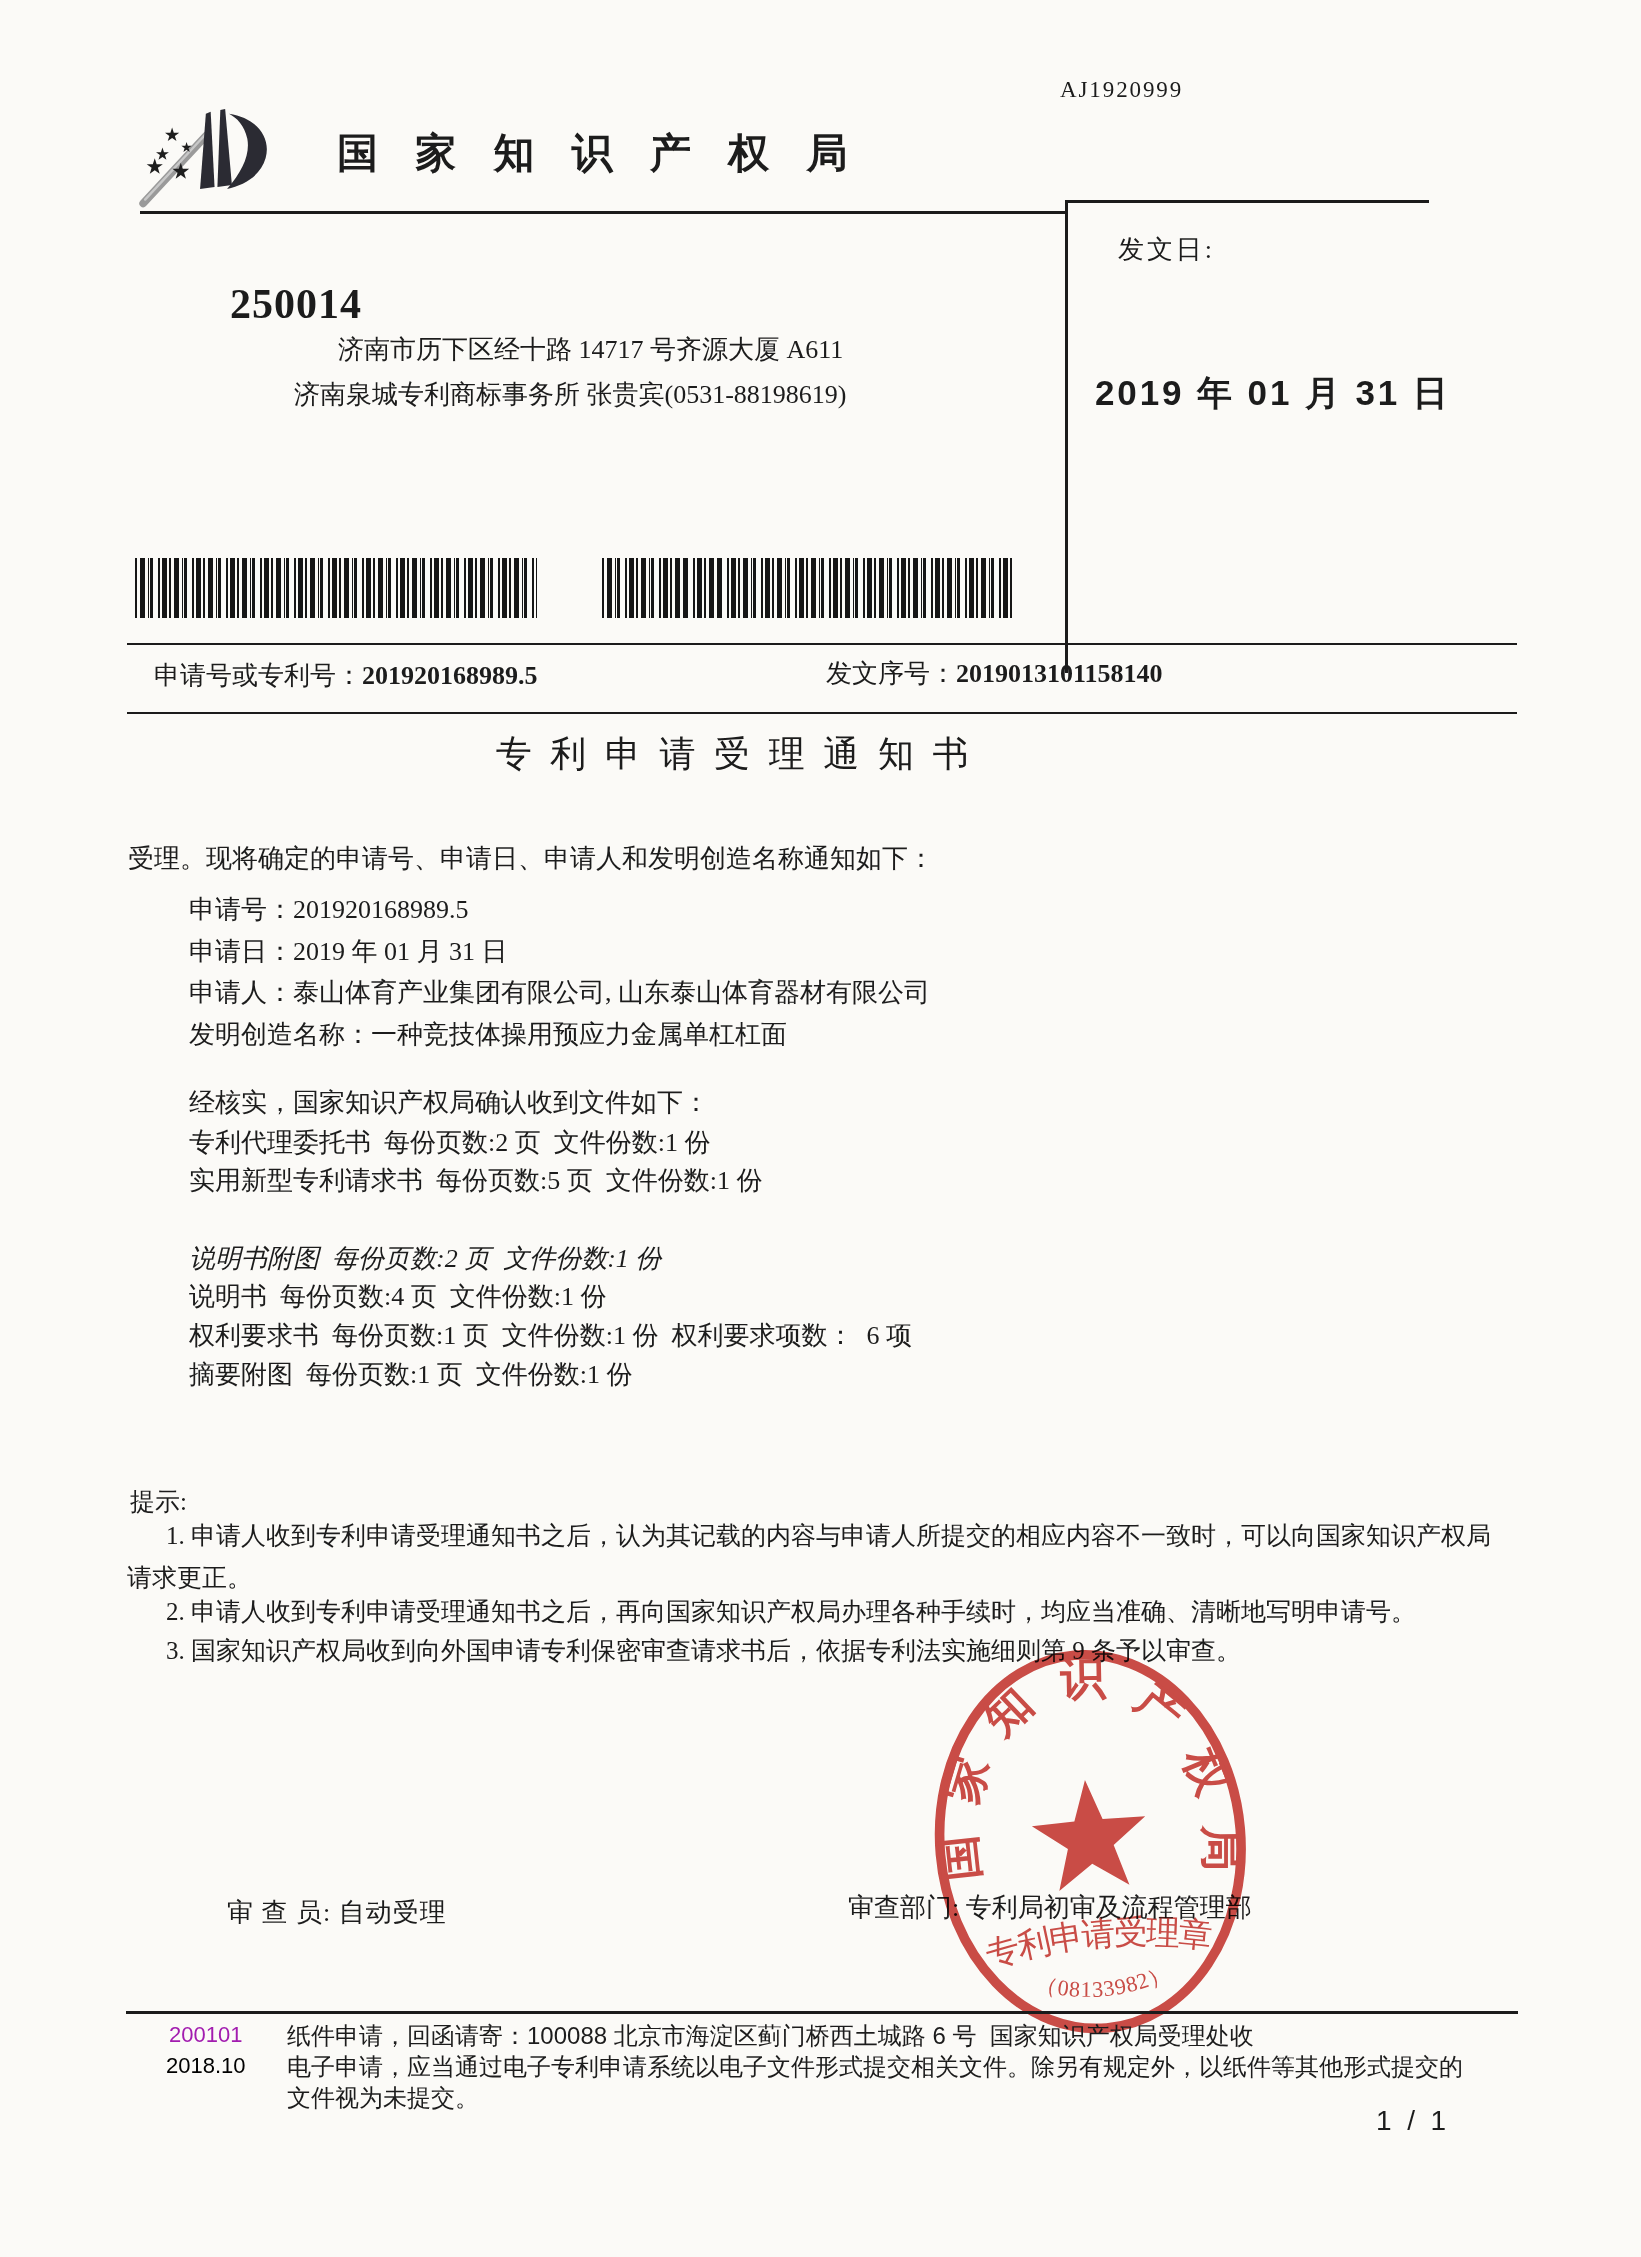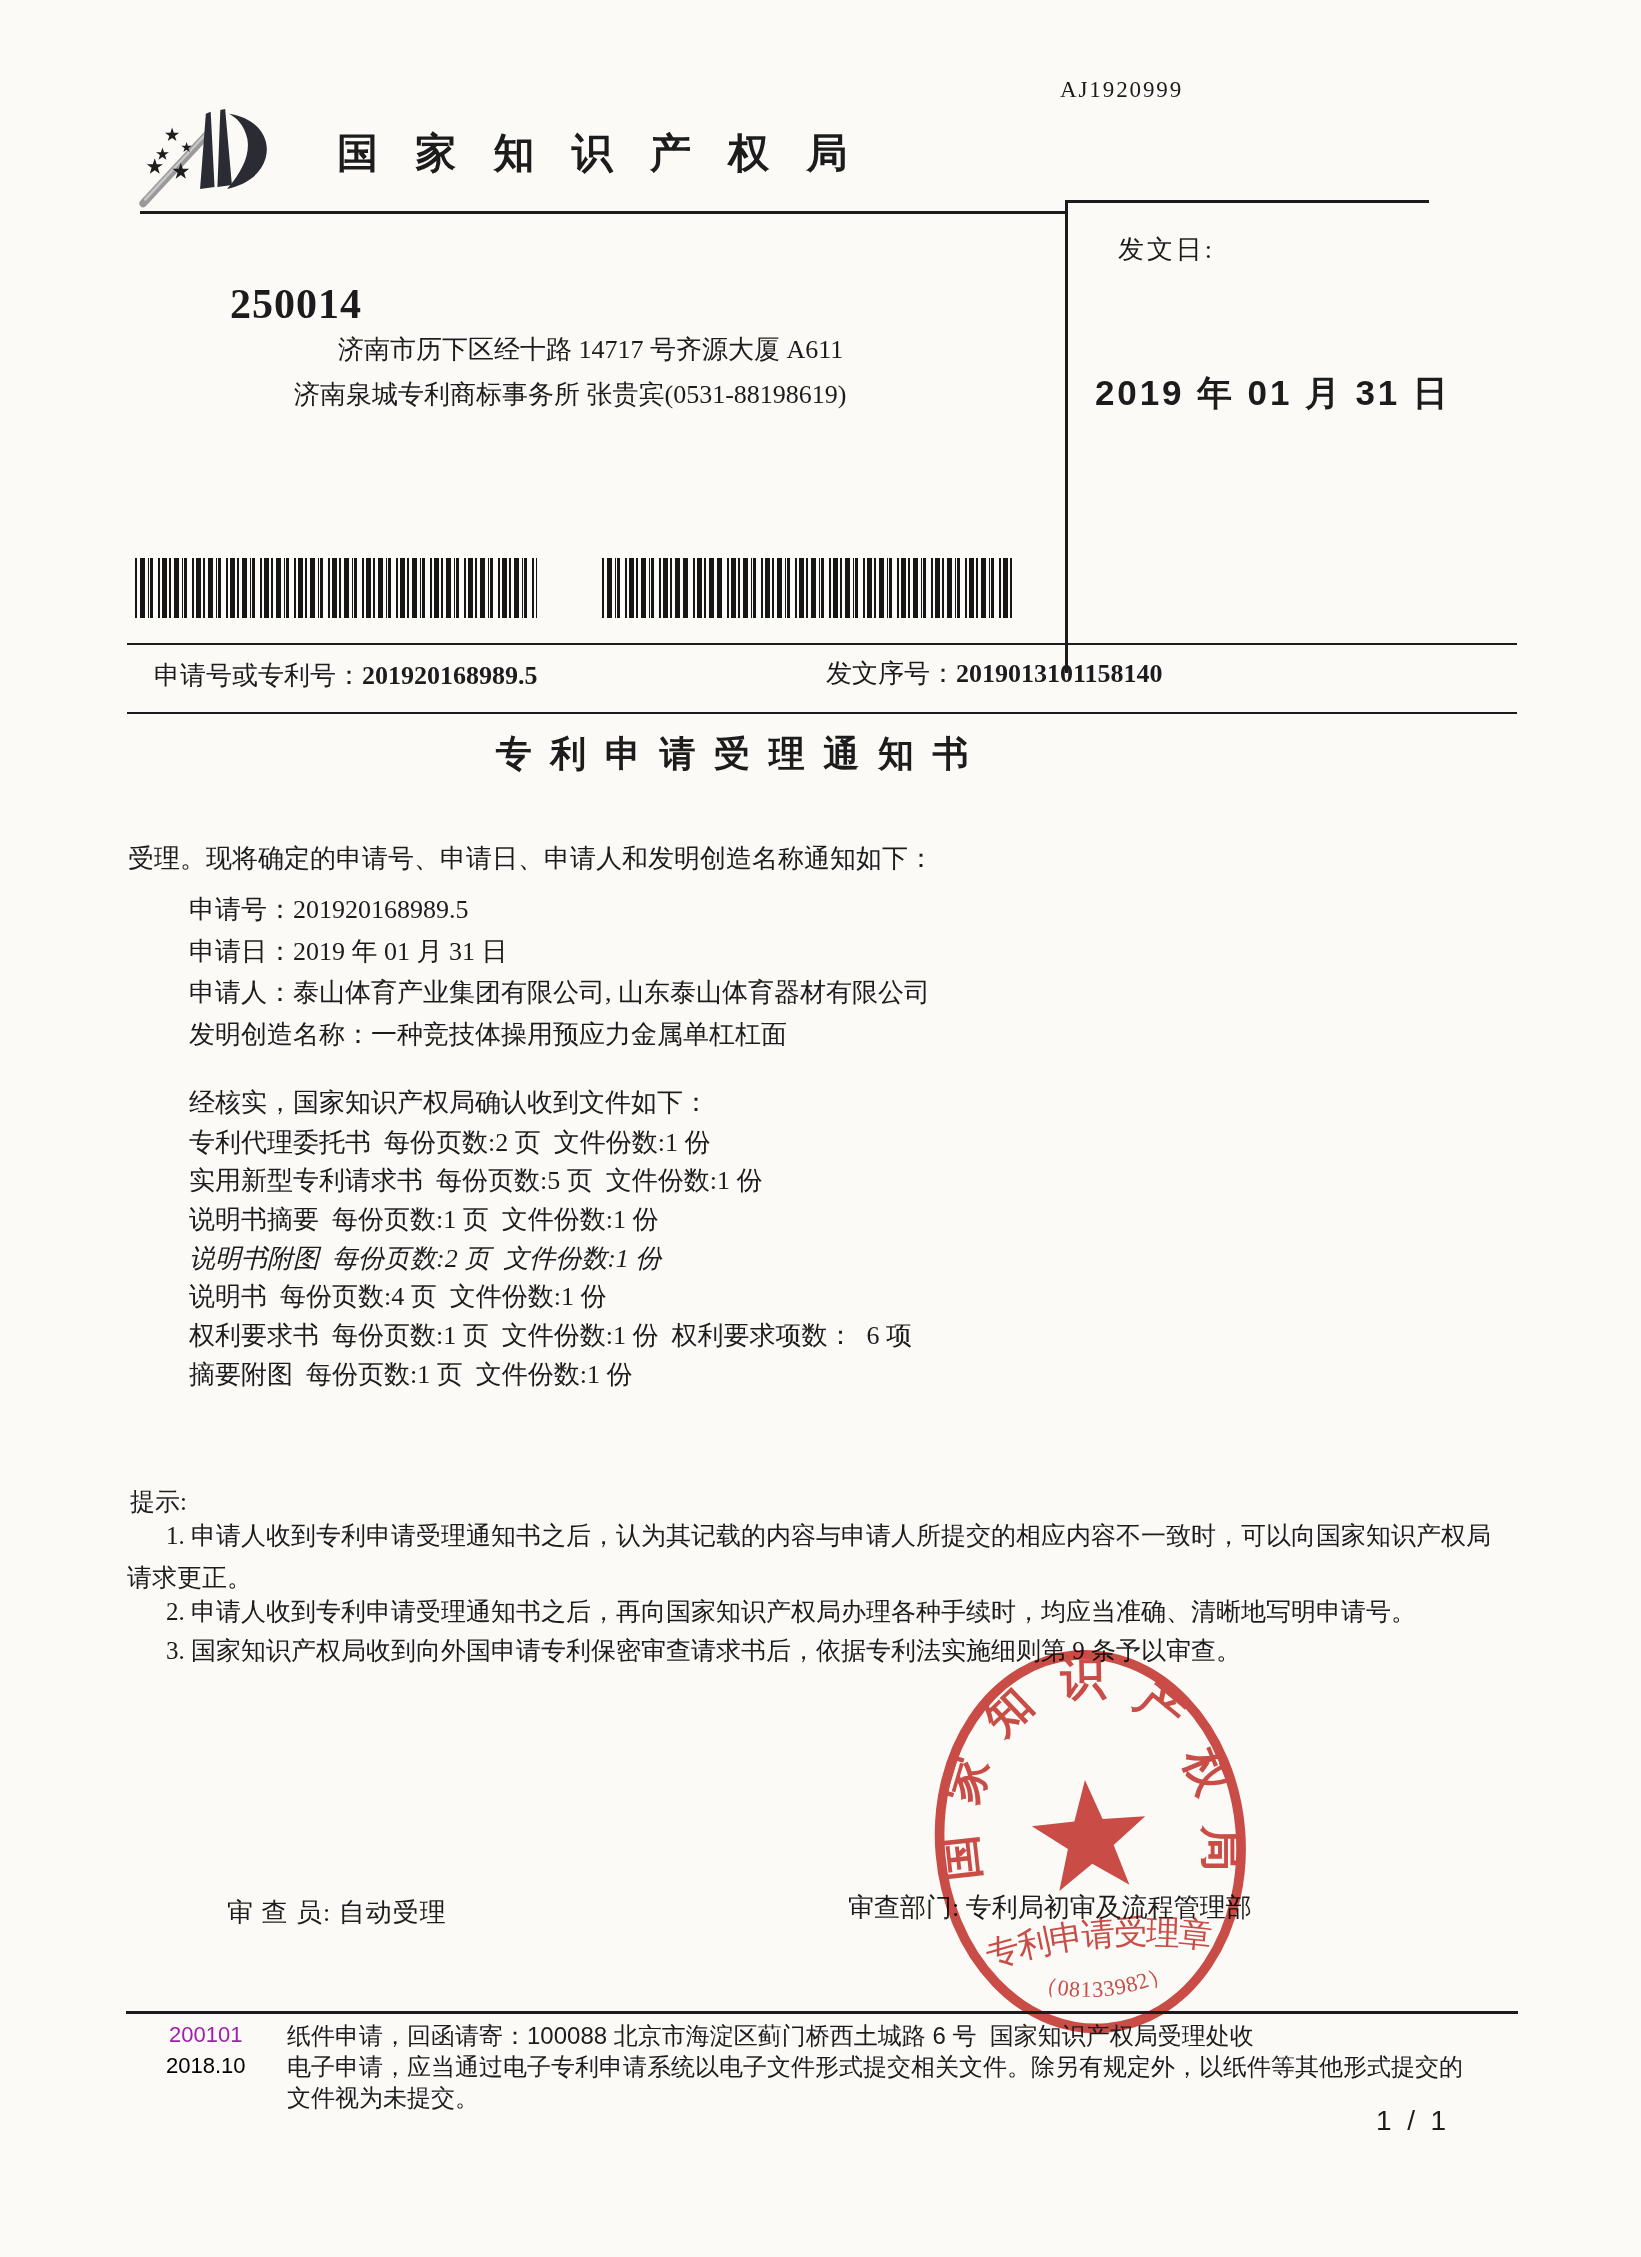--- a/index.html
+++ b/index.html
@@ -38,21 +38,21 @@
   }
   .bc1{left:135px;width:402px;}
   .bc2{left:602px;width:413px;}
   .hr1{left:127px;top:643px;width:1390px;height:1.9px;}
   .hr2{left:127px;top:712px;width:1390px;height:1.9px;}
   .ref-left{left:154px;top:658px;font-size:26px;}
   .ref-right{left:826px;top:656px;font-size:26px;}
   .ref-num{font-weight:bold;}
   .notice-title{
     left:126px;top:730px;width:1217px;text-align:center;
-    font-size:36px;font-weight:bold;letter-spacing:4.8px;
+    font-size:36px;font-weight:normal;letter-spacing:4.8px;
   }
   .body-line{font-size:26px;line-height:33px;}
   .intro1{left:189px;top:801px;}
   .intro2{left:128px;top:842px;}
   .f0{left:189px;top:893px;}
   .f1{left:189px;top:935px;}
   .f2{left:189px;top:976px;}
   .f3{left:189px;top:1018px;}
   .receipt{left:189px;top:1086px;}
   .d0{left:189px;top:1126px;}
@@ -128,21 +128,20 @@
   <div class="abs body-line intro2 t">受理。现将确定的申请号、申请日、申请人和发明创造名称通知如下：</div>
 
   <div class="abs body-line f0 t"><span>申请号：</span><span>201920168989.5</span></div>
   <div class="abs body-line f1 t"><span>申请日：</span><span>2019 年 01 月 31 日</span></div>
   <div class="abs body-line f2 t"><span>申请人：</span><span>泰山体育产业集团有限公司, 山东泰山体育器材有限公司</span></div>
   <div class="abs body-line f3 t"><span>发明创造名称：</span><span>一种竞技体操用预应力金属单杠杠面</span></div>
 
   <div class="abs body-line receipt t">经核实，国家知识产权局确认收到文件如下：</div>
   <div class="abs body-line d0 t">专利代理委托书  每份页数:2 页  文件份数:1 份</div>
   <div class="abs body-line d1 t">实用新型专利请求书  每份页数:5 页  文件份数:1 份</div>
-  <div class="abs body-line d2 t">说明书摘要  每份页数:1 页  文件份数:1 份</div>
   <div class="abs body-line d3 t">说明书附图  每份页数:2 页  文件份数:1 份</div>
   <div class="abs body-line d4 t">说明书  每份页数:4 页  文件份数:1 份</div>
   <div class="abs body-line d5 t">权利要求书  每份页数:1 页  文件份数:1 份  权利要求项数：  6 项</div>
   <div class="abs body-line d6 t">摘要附图  每份页数:1 页  文件份数:1 份</div>
 
   <div class="abs tip-line tips-h t">提示:</div>
   <div class="abs tip-line tp0 t">1. 申请人收到专利申请受理通知书之后，认为其记载的内容与申请人所提交的相应内容不一致时，可以向国家知识产权局</div>
   <div class="abs tip-line tp1 t">请求更正。</div>
   <div class="abs tip-line tp2 t">2. 申请人收到专利申请受理通知书之后，再向国家知识产权局办理各种手续时，均应当准确、清晰地写明申请号。</div>
   <div class="abs tip-line tp3 t">3. 国家知识产权局收到向外国申请专利保密审查请求书后，依据专利法实施细则第 9 条予以审查。</div>

